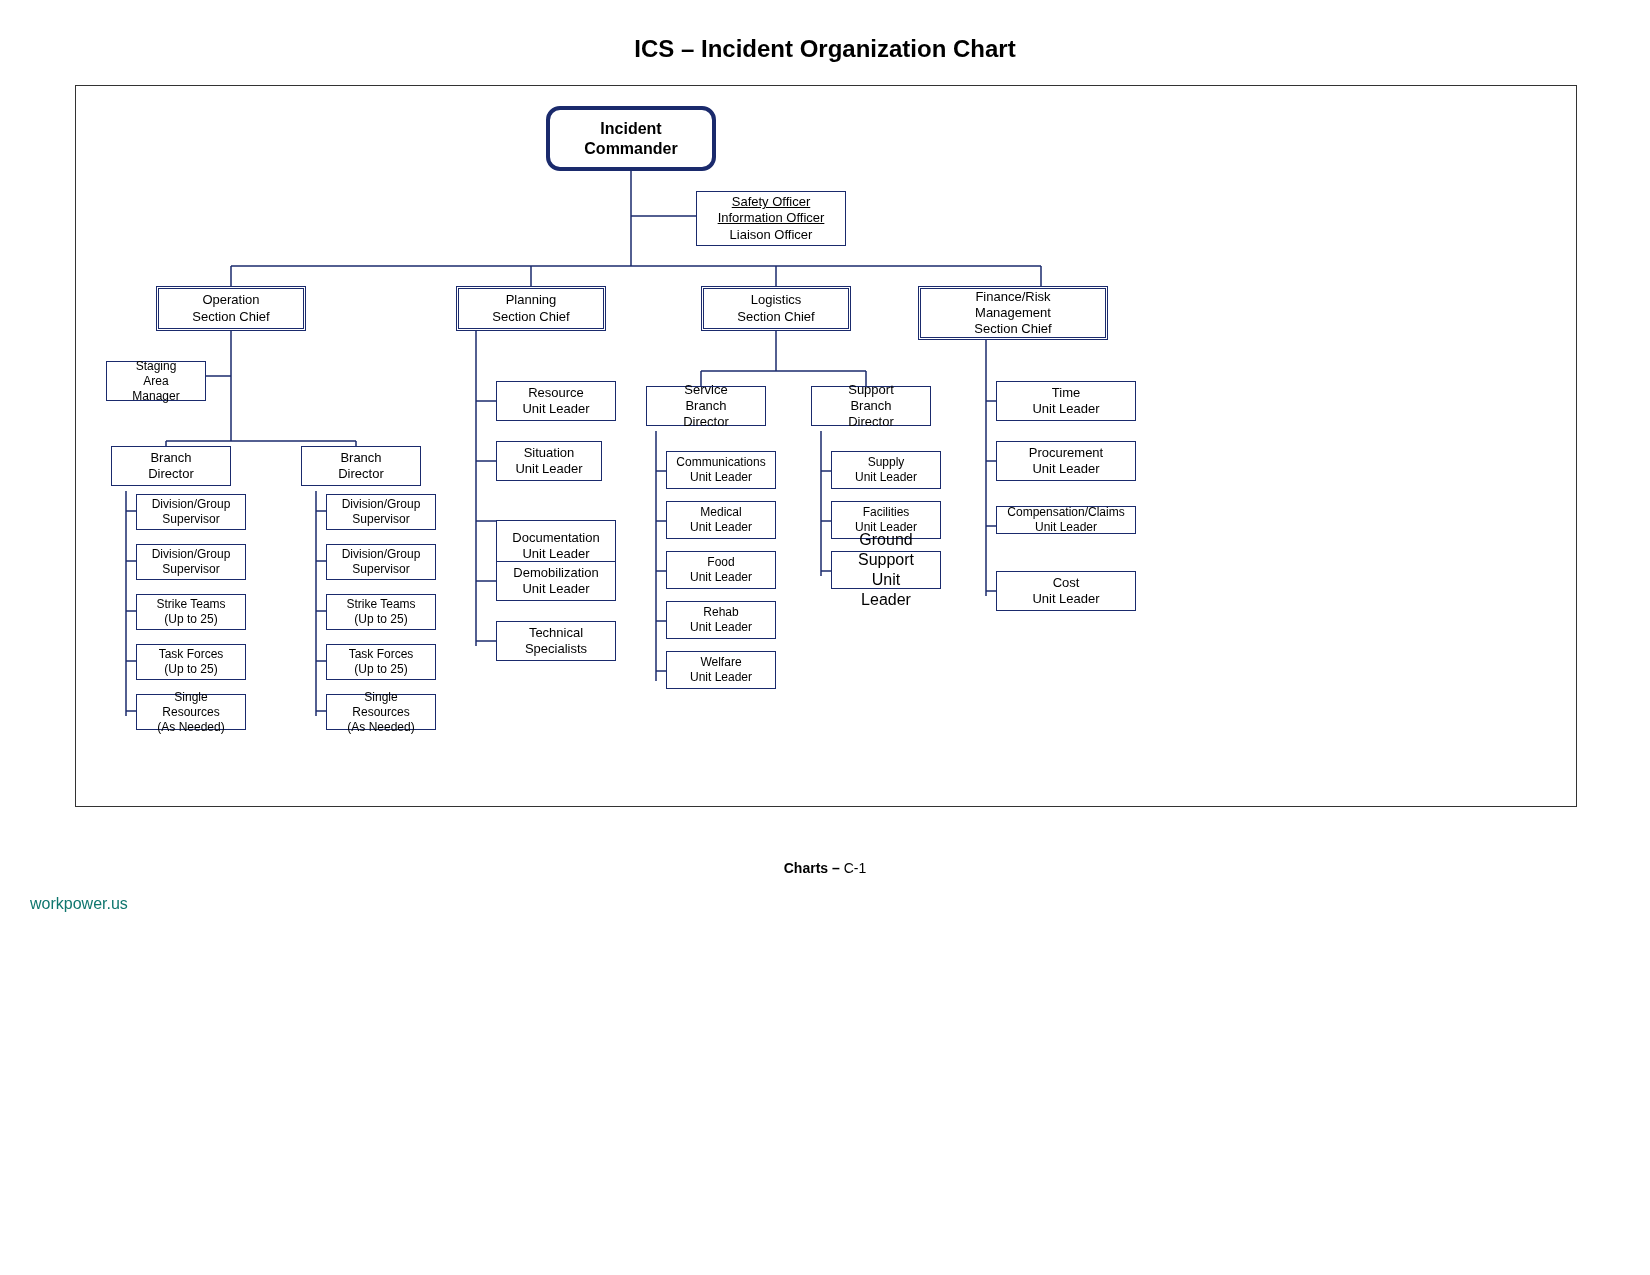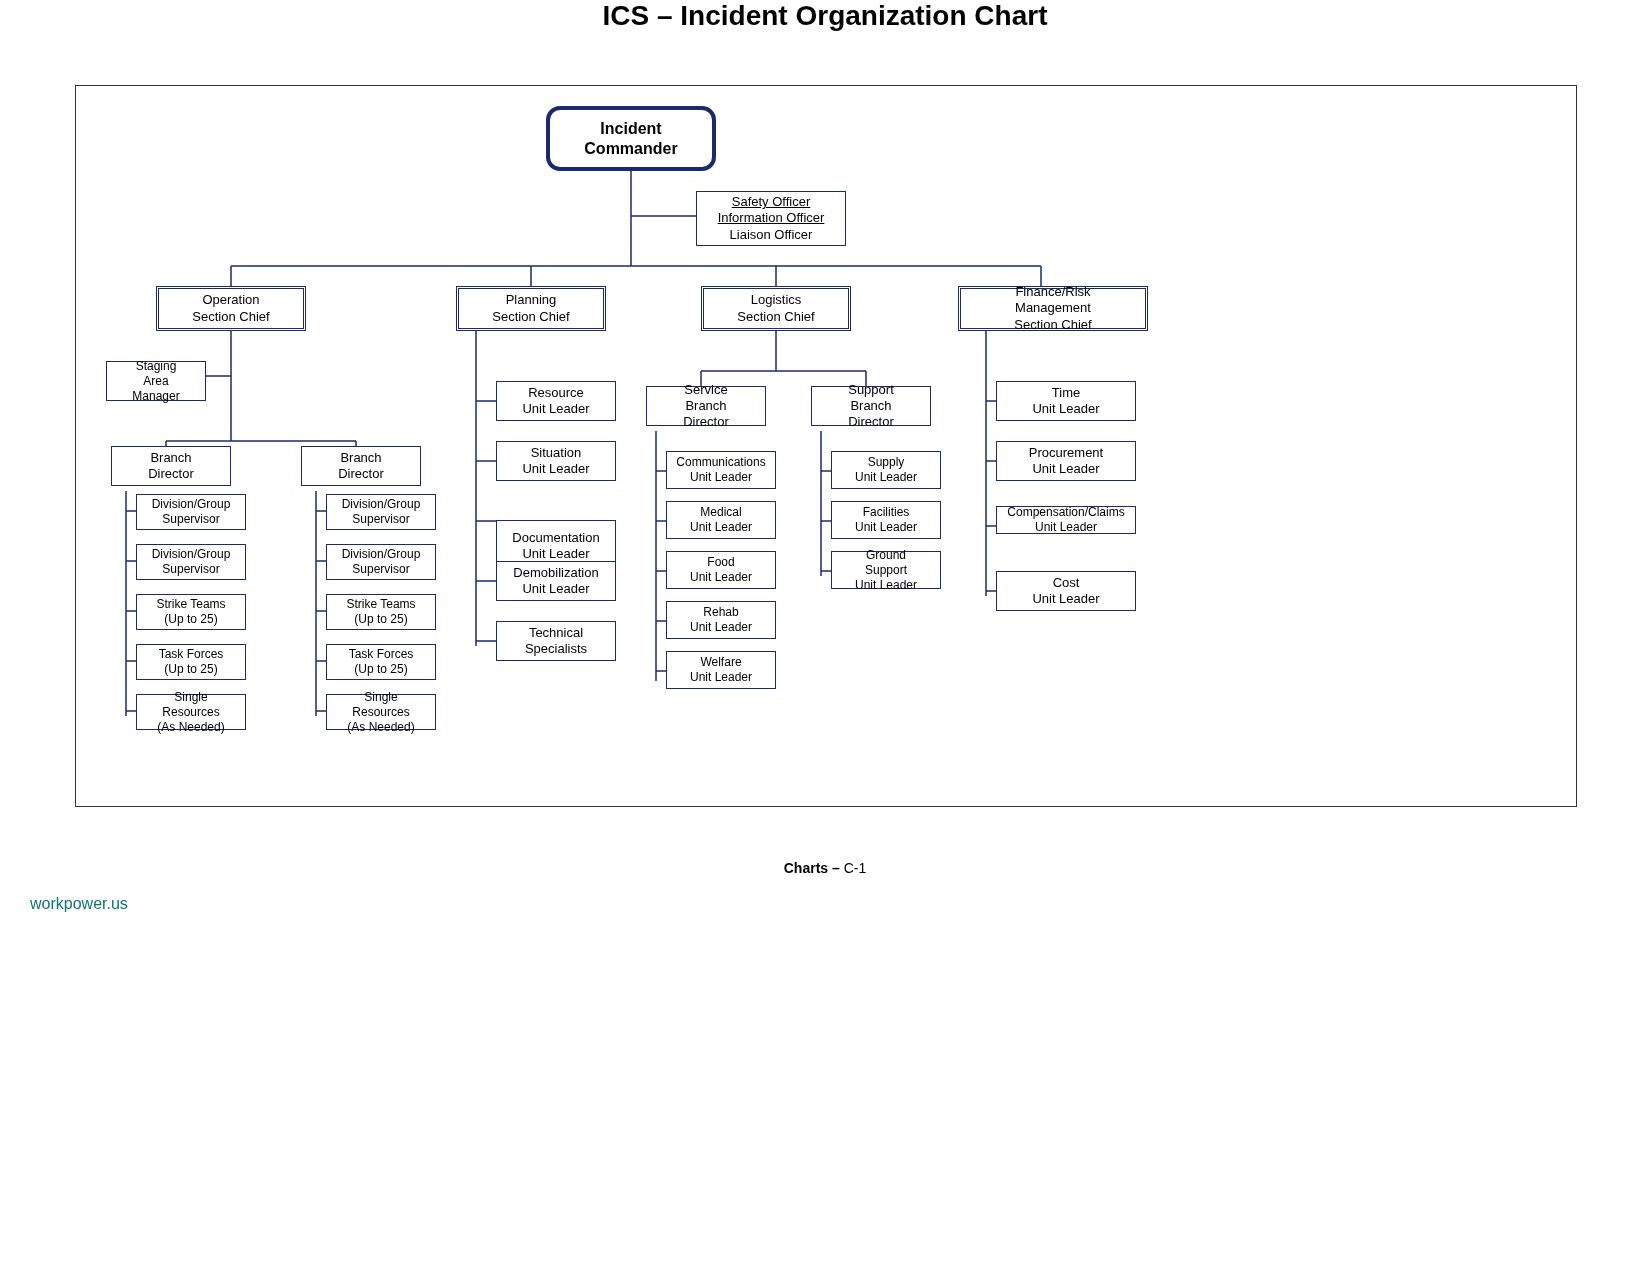--- a/index.html
+++ b/index.html
@@ -1,17 +1,17 @@
 <!DOCTYPE html>
 <html><head>
 <meta charset="utf-8">
 <style>
   html,body{margin:0;padding:0;background:#fff;font-family:Arial,Helvetica,sans-serif;color:#000}
   .page{position:relative;width:1650px;height:1275px}
-  .title{width:100%;text-align:center;font-size:28px;font-weight:bold;}
+  .title{width:100%;text-align:center;font-size:24px;font-weight:bold;padding-top:35px}
   .frame{position:absolute;left:75px;top:85px;width:1500px;height:720px;border:1px solid #333}
   .footer{position:absolute;left:0;top:860px;width:1650px;text-align:center;font-size:14px}
   .footer .b{font-weight:bold}
   .wm1{position:absolute;left:30px;top:880px;font-size:32px;color:#d6c84a;font-weight:bold;letter-spacing:1px;opacity:.85}
   .wm2{position:absolute;left:30px;top:895px;font-size:16px;color:#0f766e}
   .node{position:absolute;border:1px solid #1a2a6c;background:#fff;font-size:13px;line-height:1.25;display:flex;flex-direction:column;align-items:center;justify-content:center;text-align:center;padding:4px 16px;box-sizing:border-box}
   .chief{border:3px double #1a2a6c}
   .commander{border:4px solid #1a2a6c;border-radius:14px;font-weight:bold;font-size:16px}
   .underline{text-decoration:underline}
   .b{font-weight:bold}
@@ -106,21 +106,21 @@
       <span>Section Chief</span>
     </div>
     <div class="node chief" style="left:380px;top:200px;width:150px;height:45px">
       <span>Planning</span>
       <span>Section Chief</span>
     </div>
     <div class="node chief" style="left:625px;top:200px;width:150px;height:45px">
       <span>Logistics</span>
       <span>Section Chief</span>
     </div>
-    <div class="node chief" style="left:882px;top:200px;width:190px;height:45px">
+    <div class="node chief" style="left:842px;top:200px;width:190px;height:54px">
       <span>Finance/Risk Management</span>
       <span>Section Chief</span>
     </div>
 
     <div class="node" style="left:30px;top:275px;width:100px;height:40px;font-size:12px">
       <span>Staging Area</span>
       <span>Manager</span>
     </div>
     <div class="node" style="left:35px;top:360px;width:120px;height:40px">
       <span>Branch</span>
@@ -170,21 +170,21 @@
       </div>
     <div class="node" style="left:250px;top:608px;width:110px;height:36px;font-size:12px">
         <span>Single Resources</span>
         <span>(As Needed)</span>
       </div>
 
     <div class="node" style="left:420px;top:295px;width:120px;height:40px">
         <span>Resource</span>
         <span>Unit Leader</span>
       </div>
-    <div class="node" style="left:420px;top:355px;width:120px;height:40px">
+    <div class="node" style="left:420px;top:355px;width:106px;height:40px">
         <span>Situation</span>
         <span>Unit Leader</span>
       </div>
     <div class="node" style="left:420px;top:434px;width:120px;height:52px">
         <span>Documentation</span>
         <span>Unit Leader</span>
       </div>
     <div class="node" style="left:420px;top:475px;width:120px;height:40px">
         <span>Demobilization</span>
         <span>Unit Leader</span>
@@ -225,21 +225,21 @@
       </div>
 
     <div class="node" style="left:755px;top:365px;width:110px;height:38px;font-size:12px">
         <span>Supply</span>
         <span>Unit Leader</span>
       </div>
     <div class="node" style="left:755px;top:415px;width:110px;height:38px;font-size:12px">
         <span>Facilities</span>
         <span>Unit Leader</span>
       </div>
-    <div class="node" style="left:755px;top:465px;width:110px;height:38px;font-size:12px">
+    <div class="node" style="left:755px;top:465px;width:110px;height:38px;font-size:16px">
         <span>Ground Support</span>
         <span>Unit Leader</span>
       </div>
 
     <div class="node" style="left:920px;top:295px;width:140px;height:40px">
         <span>Time</span>
         <span>Unit Leader</span>
       </div>
     <div class="node" style="left:920px;top:355px;width:140px;height:40px">
         <span>Procurement</span>

